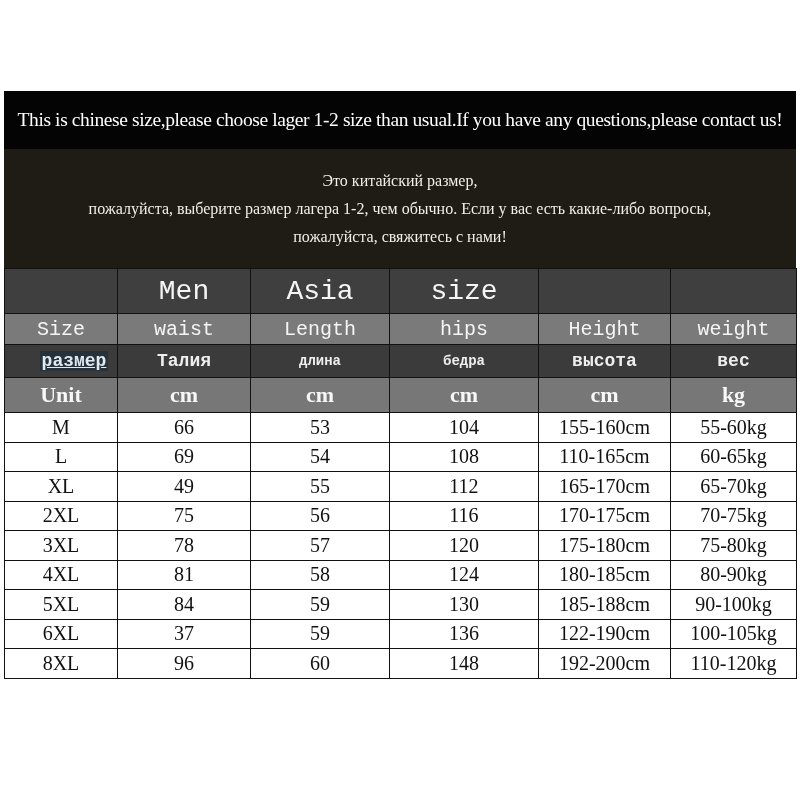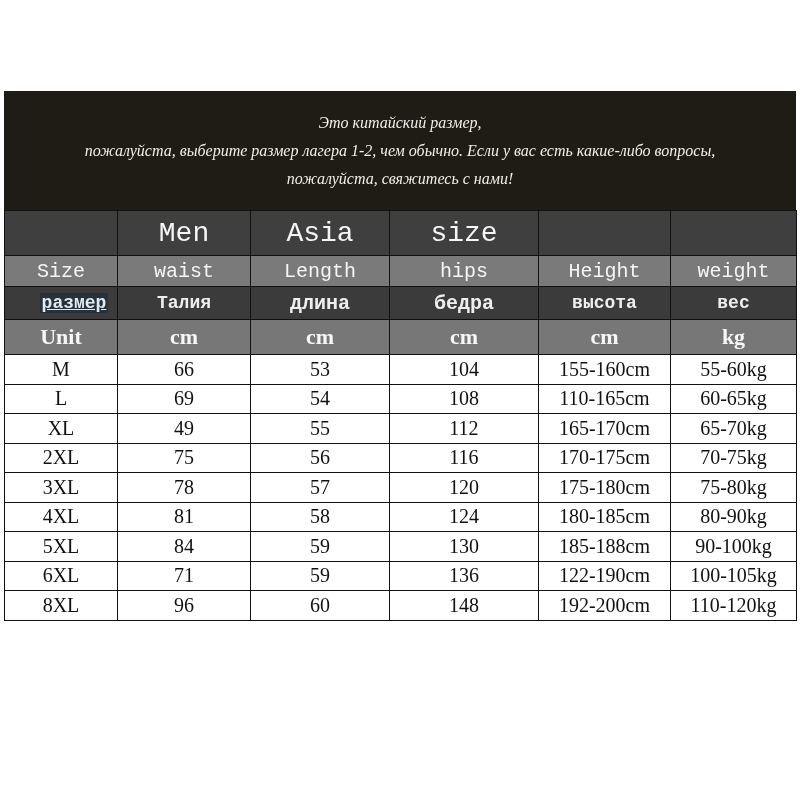--- a/index.html
+++ b/index.html
@@ -9,41 +9,43 @@
     background: #040404; color: #ffffff; height: 58px;
     display: flex; align-items: center; justify-content: center;
     font-family: "Liberation Serif", serif; font-size: 19.5px; letter-spacing: -0.4px;
     white-space: nowrap;
   }
   .banner-ru {
     background: #1f1c15; color: #f2efe6; height: 119px;
     display: flex; flex-direction: column; align-items: center; justify-content: center;
     font-family: "Liberation Serif", serif; font-size: 16px; line-height: 28px;
     text-align: center;
-    font-style: italic;
   }
   table { border-collapse: collapse; width: 792px; table-layout: fixed; }
   td { border: 1.5px solid #111; text-align: center; padding: 0; overflow: hidden; white-space: nowrap; }
   .r1 td { background: #3f3f3f; color: #f5f5f5; height: 44px;
     font-family: "Liberation Mono", monospace; font-size: 28px; }
   .r2 td { background: #7a7a7a; color: #f5f5f5; height: 30px;
     font-family: "Liberation Mono", monospace; font-size: 20px; }
   .r3 td { background: #3b3b3b; color: #eeeeee; height: 32px;
     font-family: "Liberation Mono", monospace; font-size: 18px; font-weight: bold; }
-  .r3 td.small { font-size: 20px; }
+  .r3 td.small { font-size: 14px; }
   .r4 td { background: #777777; color: #f7f7f7; height: 34px;
     font-family: "Liberation Serif", serif; font-size: 22px; font-weight: bold; }
   .data td { background: #ffffff; color: #111111; height: 28.5px;
     font-family: "Liberation Serif", serif; font-size: 20px; }
   .link { color: #dfe9f2; text-decoration: underline; background: #27313a; padding: 0 2px; margin-left: 26px; }
 </style>
 </head>
 <body>
 
 <div class="wrap">
+  <div class="banner-en">
+    <span>This is  chinese size,please choose lager 1-2 size than usual.If you have any questions,please contact us!</span>
+  </div>
   <div class="banner-ru">
     <div>Это китайский размер,</div>
     <div>пожалуйста, выберите размер лагера 1-2, чем обычно. Если у вас есть какие-либо вопросы,</div>
     <div>пожалуйста, свяжитесь с нами!</div>
   </div>
 
   <table>
     <colgroup>
       <col style="width:113px">
         <col style="width:133px">
@@ -138,21 +140,21 @@
         <tr class="data">
           <td>5XL</td>
           <td>84</td>
           <td>59</td>
           <td>130</td>
           <td>185-188cm</td>
           <td>90-100kg</td>
         </tr>
         <tr class="data">
           <td>6XL</td>
-          <td>71</td>
+          <td>37</td>
           <td>59</td>
           <td>136</td>
           <td>122-190cm</td>
           <td>100-105kg</td>
         </tr>
         <tr class="data">
           <td>8XL</td>
           <td>96</td>
           <td>60</td>
           <td>148</td>

